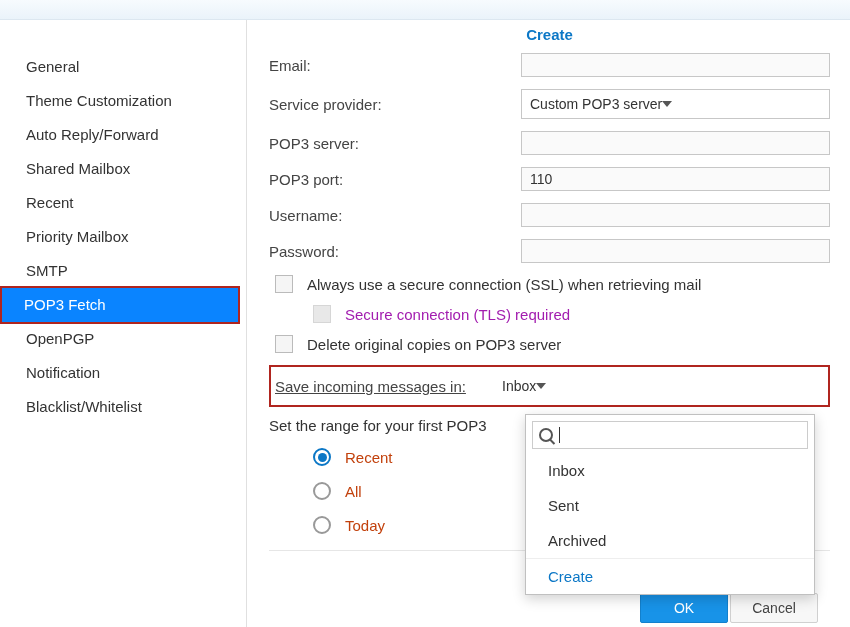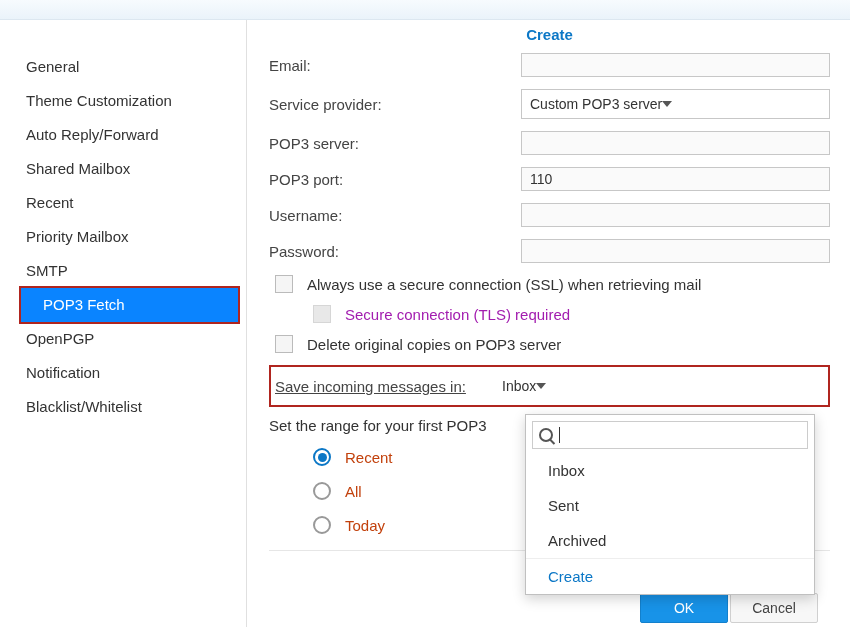--- a/index.html
+++ b/index.html
@@ -32,21 +32,21 @@
     padding: 8px 0 8px 26px;
     color: #333;
     cursor: pointer;
     font-size: 15px;
     line-height: 18px;
   }
   .sidebar-item.active {
     background: #0A84FF;
     color: #fff;
     border: 2px solid #b0251f;
-    margin: -2px 6px -2px 19px;
+    margin: -2px 6px -2px 0;
     padding-left: 22px;
   }
   .main {
     flex: 1;
     padding: 0 20px 10px 22px;
     position: relative;
   }
   .header-link {
     text-align: center;
     color: #0b77c6;

